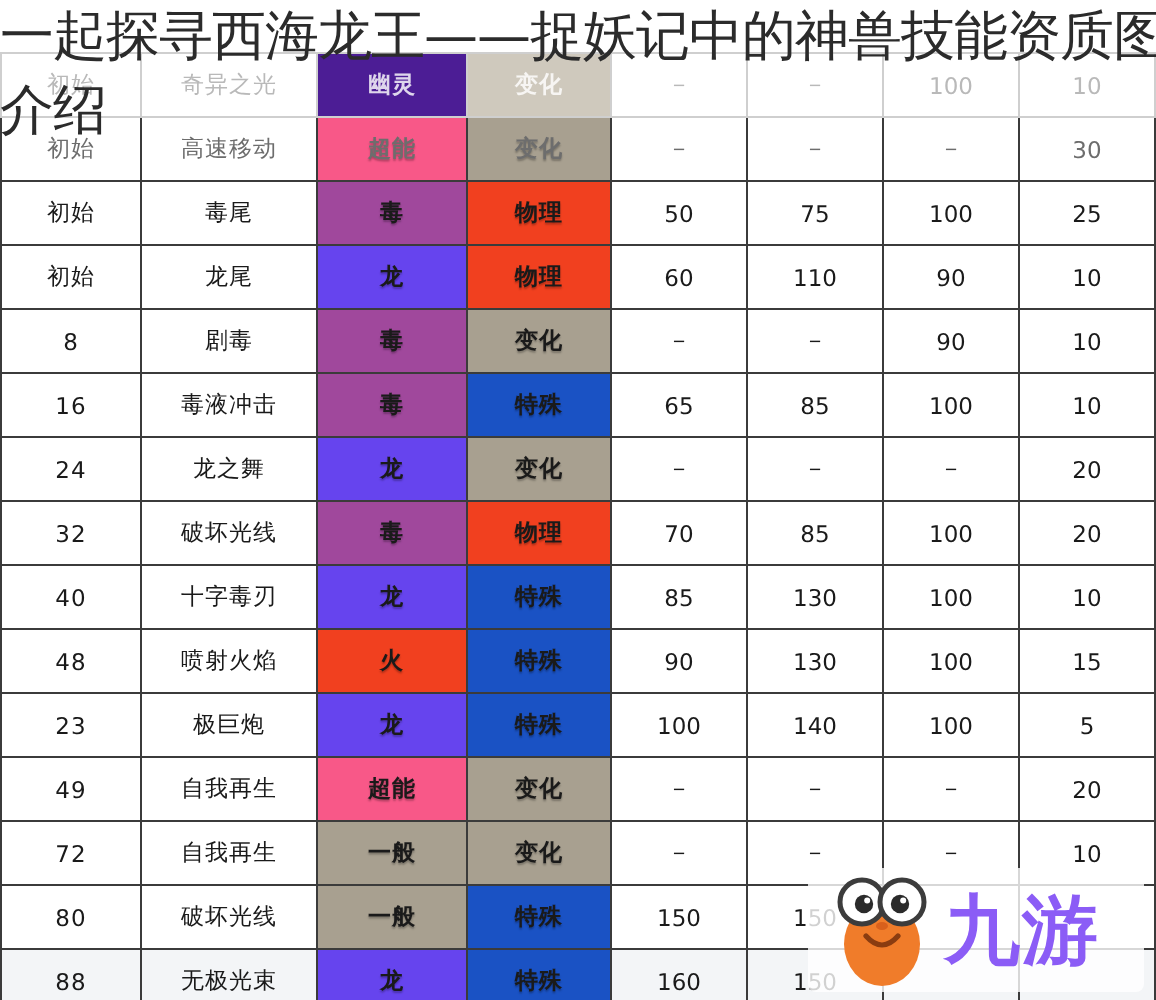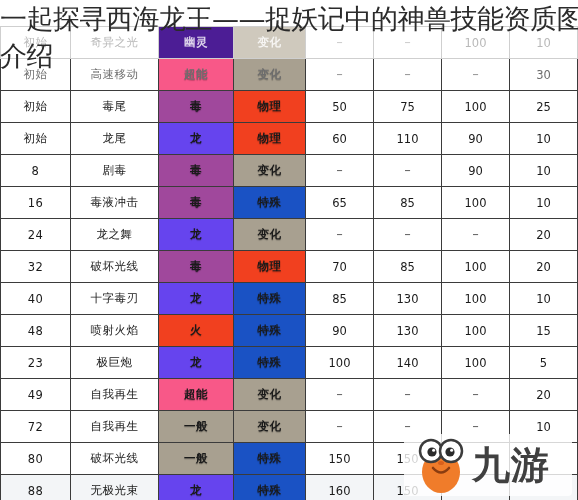--- a/index.html
+++ b/index.html
@@ -129,21 +129,21 @@
     top: 4px;
     width: 54px;
     height: 56px;
   }
   .wm-text {
     position: absolute;
     left: 68px;
     top: 7px;
     font-size: 38px;
     line-height: 48px;
-    color: #404040;
+    color: #8b5cf6;
     font-family: "DejaVu Sans", "Liberation Sans", sans-serif;
     font-weight: bold;
     letter-spacing: 1px;
   }
 </style>
 </head>
 <body>
 
 <div id="page">
 

